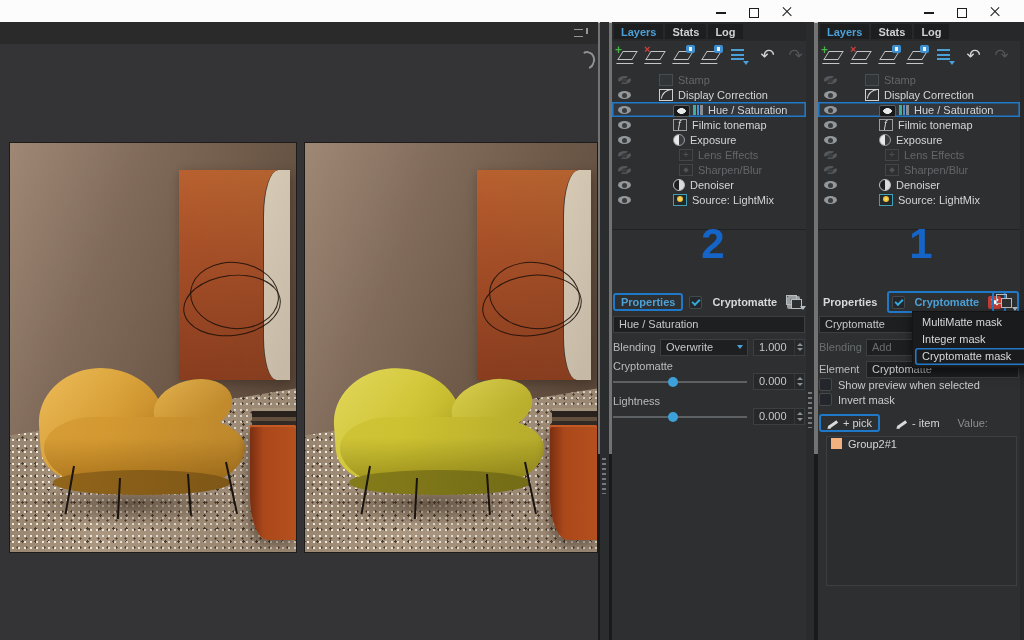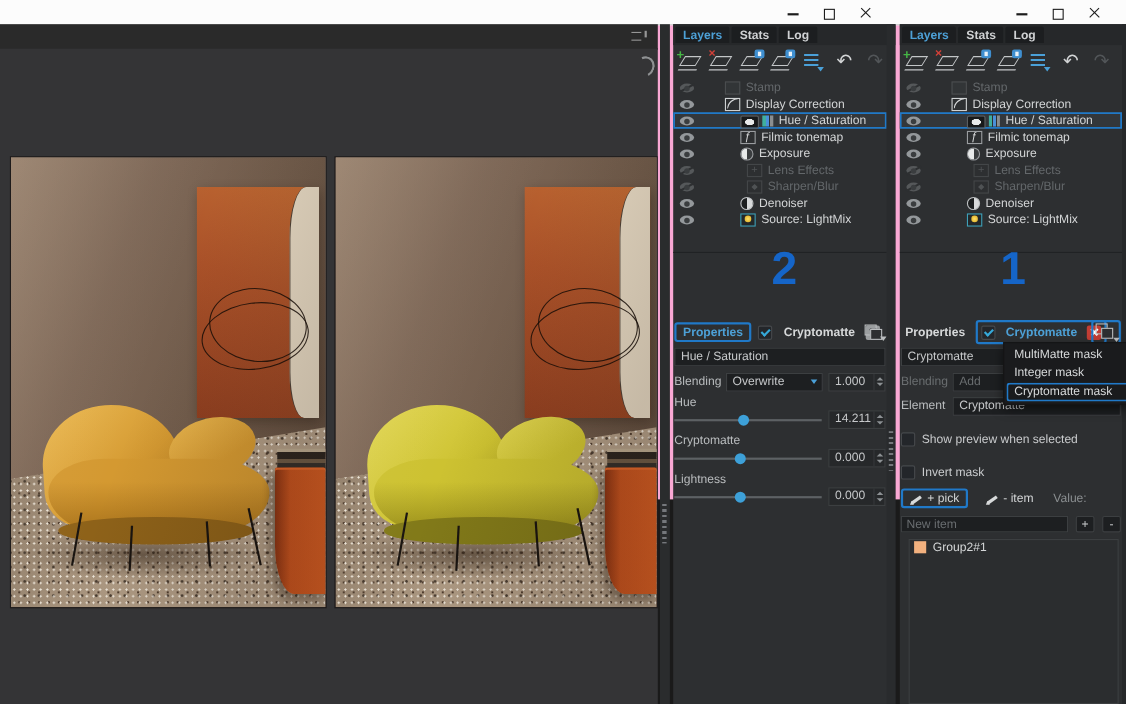--- a/index.html
+++ b/index.html
@@ -1,17 +1,17 @@
 <!DOCTYPE html>
 <html style="--selection-blue: #2079c8; --accent-text-blue: #4da0d6; --annotation-blue: #1565c8; --check-cyan: #36a9d9; --close-red: #c23d34;"><head>
 <meta charset="utf-8">
 <style>
   html,body{margin:0;padding:0;width:1024px;height:640px;overflow:hidden;background:#1a1a1a;
     font-family:"Liberation Sans",sans-serif;-webkit-font-smoothing:antialiased;}
-  .screen{position:absolute;inset:0;width:1024px;height:454px;background:#f9a8d4;}
+  .screen{position:absolute;inset:0;width:1024px;height:454px;background:#737373;}
   
   .titlebar{position:absolute;left:0;top:0;width:1024px;height:22px;background:#fcfcfc;border-bottom:1px solid #c9c9c9;}
   .ctrls{position:absolute;top:1px;height:20px;display:flex;}
   .ctrls-a{left:704px;} .ctrls-b{left:912px;}
   .winbtn{width:33px;height:20px;position:relative;display:flex;align-items:center;justify-content:center;}
   .ti-minimize-icon::before{content:"";width:10px;height:1.4px;background:#1c1c1c;margin-top:4px;}
   .ti-restore-icon::before{content:"";width:8px;height:8px;border:1.2px solid #1c1c1c;position:absolute;left:12px;top:7px;background:#fcfcfc;}
   .ti-restore-icon::after{content:"";width:8px;height:8px;border:1.2px solid #1c1c1c;position:absolute;left:14px;top:5px;z-index:-1;}
   .ti-close-icon::before,.ti-close-icon::after{content:"";position:absolute;left:11px;top:10px;width:12px;height:1.4px;background:#1c1c1c;}
   .ti-close-icon::before{transform:rotate(45deg);} .ti-close-icon::after{transform:rotate(-45deg);}
@@ -162,21 +162,21 @@
   .spin .val{flex:1;line-height:15px;padding-left:5px;color:#c6c8ca;white-space:nowrap;overflow:hidden;}
   .arrows{width:9px;border-left:1px solid #35383a;display:flex;flex-direction:column;justify-content:center;align-items:center;gap:2.5px;}
   .arrows .up{width:0;height:0;border-left:3px solid transparent;border-right:3px solid transparent;border-bottom:3.5px solid #8d9194;}
   .arrows .dn{width:0;height:0;border-left:3px solid transparent;border-right:3px solid transparent;border-top:3.5px solid #8d9194;}
   .slider-block{margin-top:5px;}
   .slider-label{color:#b9bcbe;height:13px;}
   .slider-line{display:flex;align-items:center;gap:6px;height:17px;}
   .slider-track{flex:1;height:2px;background:#5d6164;position:relative;}
   .slider-handle{position:absolute;top:-4px;width:10px;height:10px;border-radius:50%;background:#3da0d8;}
   
-  .opt-row{display:flex;align-items:center;gap:6px;height:15px;margin-top:15px;color:#c9cbcd;}
+  .opt-row{display:flex;align-items:center;gap:6px;height:15px;margin-top:0;color:#c9cbcd;}
   .pick-row{display:flex;align-items:center;margin-top:7px;height:17px;}
   .pick-btn{display:flex;align-items:flex-end;gap:4px;padding:1px 6px;color:#d2d4d5;}
   .pick-btn.outlined{border:2px solid var(--selection-blue);border-radius:3px;}
   .pen{width:12px;height:10px;position:relative;flex:none;}
   .pen::before{content:"";position:absolute;left:1px;top:4px;width:10px;height:2.6px;background:#d8dadb;transform:rotate(-35deg);}
   .pen::after{content:"";position:absolute;left:0;top:7px;width:0;height:0;border-top:2.5px solid transparent;border-bottom:2.5px solid transparent;border-right:3.5px solid #d8dadb;transform:rotate(-35deg);}
   .pick-gap{width:10px;} .value-lbl{color:#8a8e90;margin-left:12px;}
   .newitem-row{display:flex;align-items:center;margin-top:7px;height:17px;}
   .text-input{flex:1;height:15px;background:#1d1f21;border:1px solid #3c3f41;color:#c6c8ca;font-size:11px;font-family:"Liberation Sans",sans-serif;padding:0 4px;outline:none;box-sizing:border-box;}
   .text-input::placeholder{color:#696d70;}
@@ -385,35 +385,20 @@
         <div class="spin">
             <span class="val">1.000</span>
             <span class="arrows">
               <i class="up"></i>
               <i class="dn"></i>
             </span>
           </div>
       </div>
       <div>
 
-          <div class="slider-block">
-            <div class="slider-label">Hue</div>
-            <div class="slider-line">
-              <div class="slider-track">
-                <div class="slider-handle" style="left: calc(47% - 5px);"></div>
-              </div>
-              <div class="spin">
-                <span class="val">14.211</span>
-                <span class="arrows">
-                  <i class="up"></i>
-                  <i class="dn"></i>
-                </span>
-              </div>
-            </div>
-          </div>
 
           <div class="slider-block">
             <div class="slider-label">Cryptomatte</div>
             <div class="slider-line">
               <div class="slider-track">
                 <div class="slider-handle" style="left: calc(45% - 5px);"></div>
               </div>
               <div class="spin">
                 <span class="val">0.000</span>
                 <span class="arrows">
@@ -585,25 +570,20 @@
             <i class="pen"></i>
             <span>+ pick</span>
           </div>
         <span class="pick-gap"></span>
         <div class="pick-btn">
             <i class="pen"></i>
             <span>- item</span>
           </div>
         <span class="value-lbl">Value:</span>
       </div>
-      <div class="newitem-row">
-        <input class="text-input" placeholder="New item" style="">
-        <button class="sq-btn">+</button>
-        <button class="sq-btn">-</button>
-      </div>
       <div class="matte-list">
 
           <div class="matte-row">
             <span class="swatch" style="background: rgb(242, 177, 127);"></span>
             <span class="matte-label">Group2#1</span>
           </div>
         </div>
       <div class="ctx-menu">
         <div>
 

